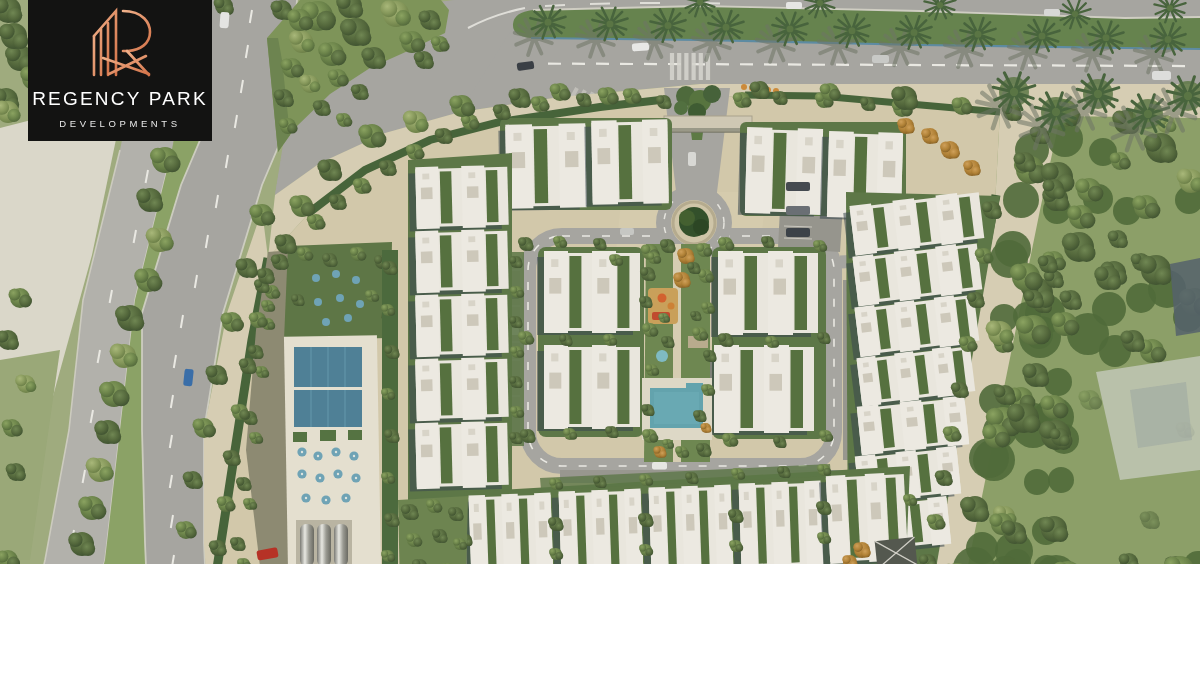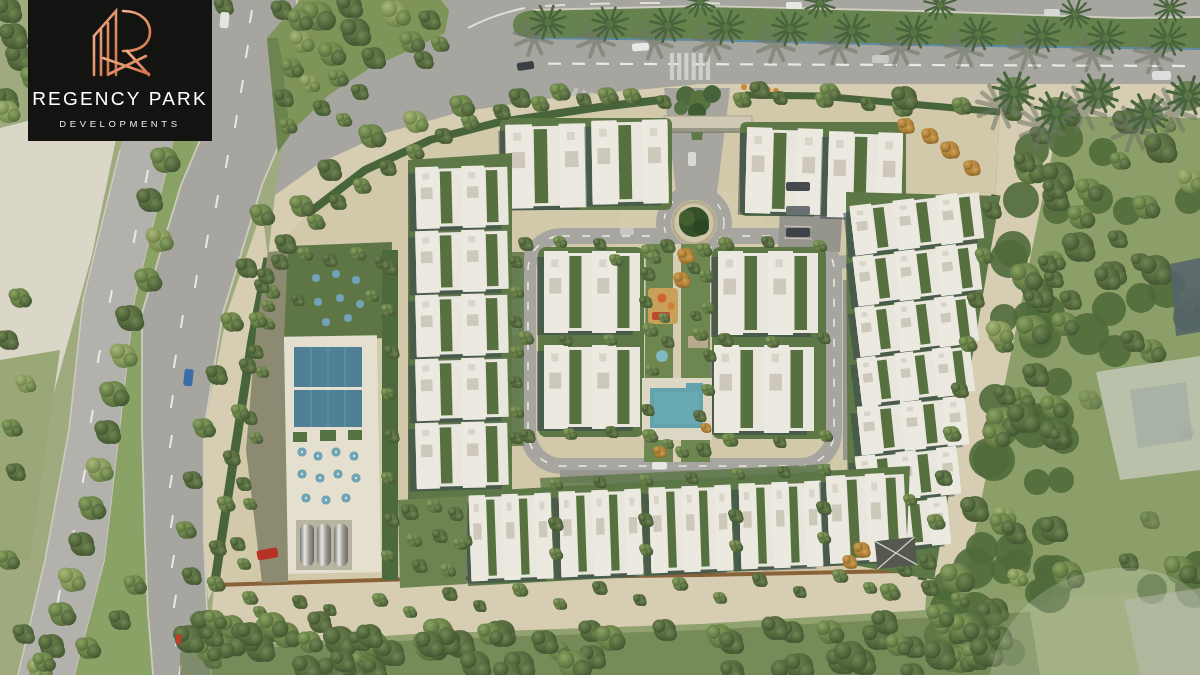--- a/index.html
+++ b/index.html
@@ -1,16 +1,16 @@
 <!DOCTYPE html>
 <html><head>
 <meta charset="utf-8">
 <style>
   html,body{margin:0;padding:0;}
-  .stage{position:relative;width:1200px;height:675px;overflow:hidden;font-family:"Liberation Sans", sans-serif;background:#9aad77;}
+  .stage{position:relative;width:1200px;height:564px;overflow:hidden;font-family:"Liberation Sans", sans-serif;background:#9aad77;}
 </style>
 </head>
 <body>
 <div class="stage">
 <svg width="1200" height="675" viewBox="0 0 1200 675" xmlns="http://www.w3.org/2000/svg">
 <defs>
   <radialGradient id="gG" cx="40%" cy="35%" r="70%">
     <stop offset="0%" stop-color="#8ba361"></stop>
           <stop offset="55%" stop-color="#6d854b"></stop>
           <stop offset="100%" stop-color="#51673a"></stop>

